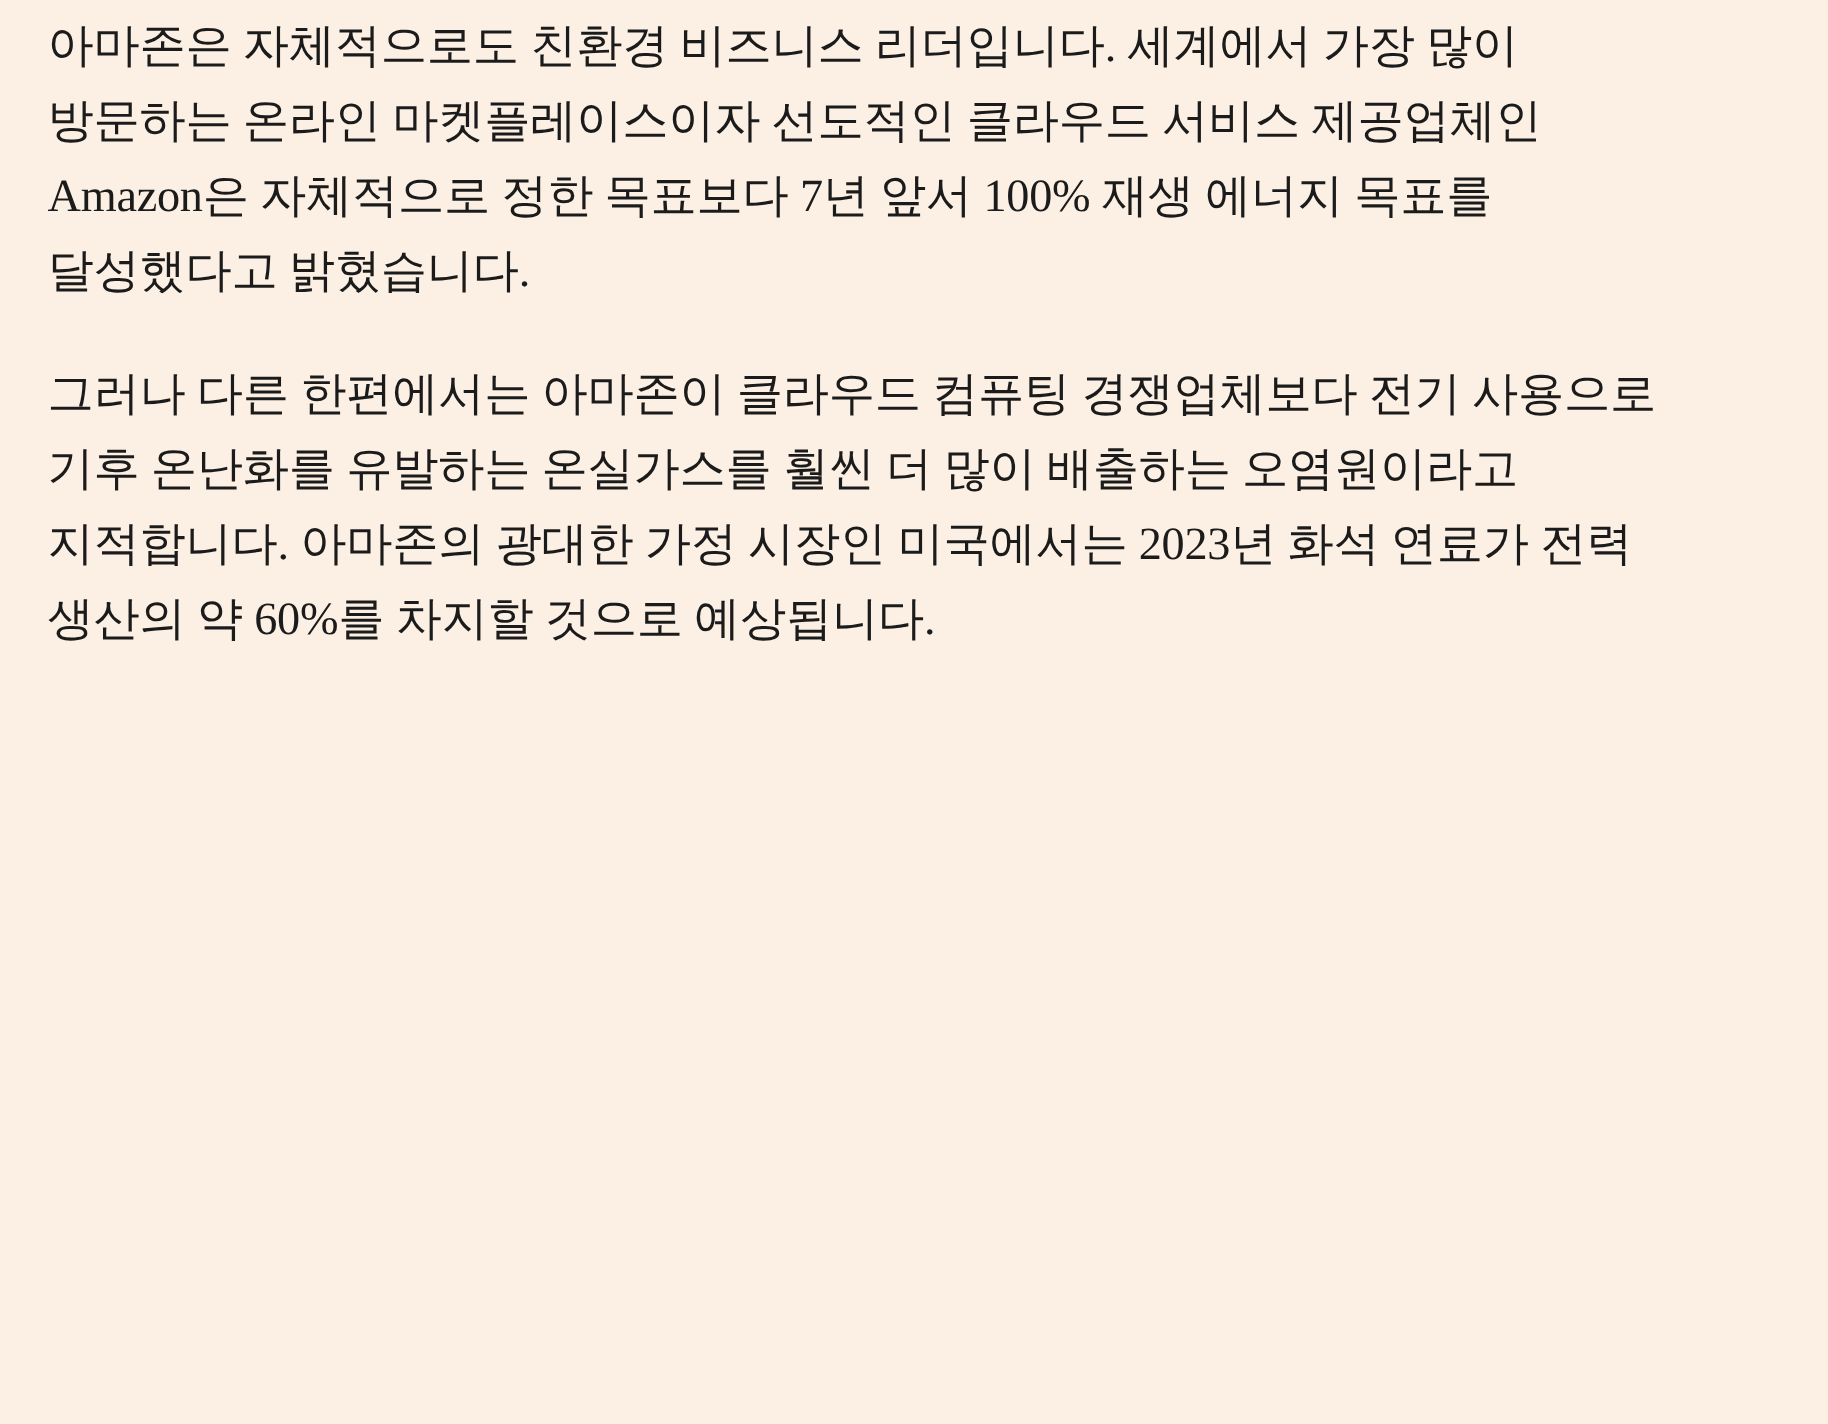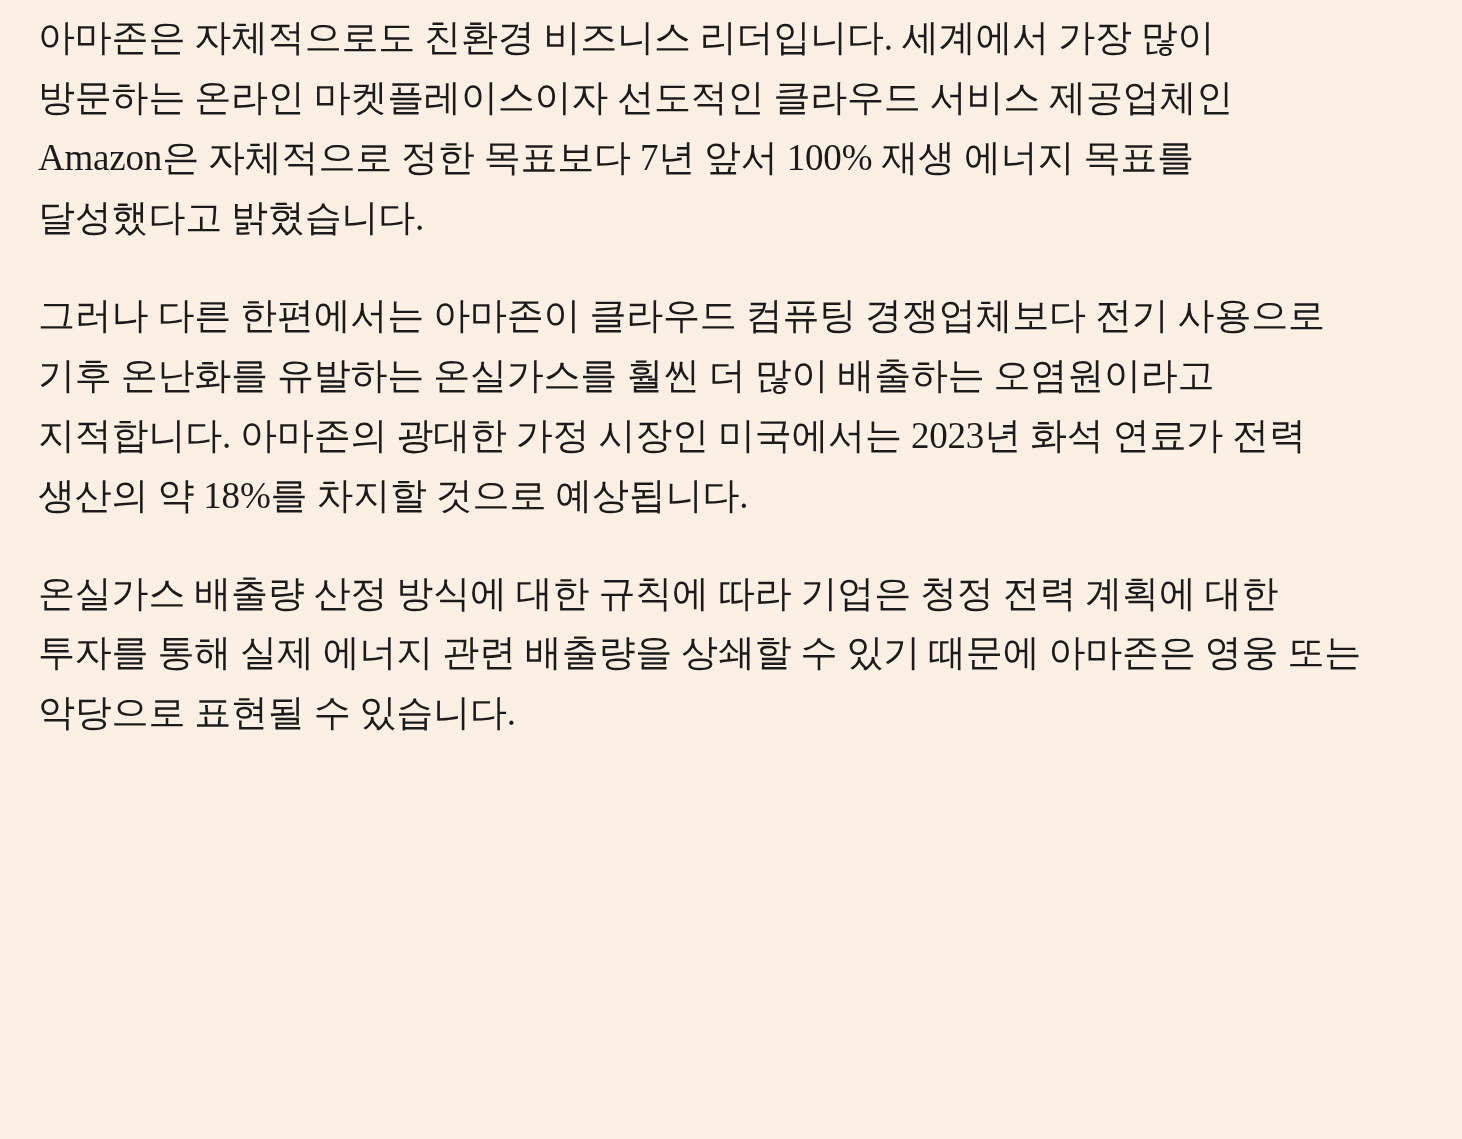--- a/index.html
+++ b/index.html
@@ -29,15 +29,14 @@
   }
   .para:last-child {
     margin-bottom: 0;
   }
 </style>
 </head>
 <body>
 
 <div class="article">
   <p class="para">아마존은 자체적으로도 친환경 비즈니스 리더입니다. 세계에서 가장 많이 방문하는 온라인 마켓플레이스이자 선도적인 클라우드 서비스 제공업체인 Amazon은 자체적으로 정한 목표보다 7년 앞서 100% 재생 에너지 목표를 달성했다고 밝혔습니다.</p>
-  <p class="para">그러나 다른 한편에서는 아마존이 클라우드 컴퓨팅 경쟁업체보다 전기 사용으로 기후 온난화를 유발하는 온실가스를 훨씬 더 많이 배출하는 오염원이라고 지적합니다. 아마존의 광대한 가정 시장인 미국에서는 2023년 화석 연료가 전력 생산의 약 18%를 차지할 것으로 예상됩니다.</p>
-  <p class="para">온실가스 배출량 산정 방식에 대한 규칙에 따라 기업은 청정 전력 계획에 대한 투자를 통해 실제 에너지 관련 배출량을 상쇄할 수 있기 때문에 아마존은 영웅 또는 악당으로 표현될 수 있습니다.</p>
+  <p class="para">그러나 다른 한편에서는 아마존이 클라우드 컴퓨팅 경쟁업체보다 전기 사용으로 기후 온난화를 유발하는 온실가스를 훨씬 더 많이 배출하는 오염원이라고 지적합니다. 아마존의 광대한 가정 시장인 미국에서는 2023년 화석 연료가 전력 생산의 약 60%를 차지할 것으로 예상됩니다.</p>
 </div>
 
 </body></html>

